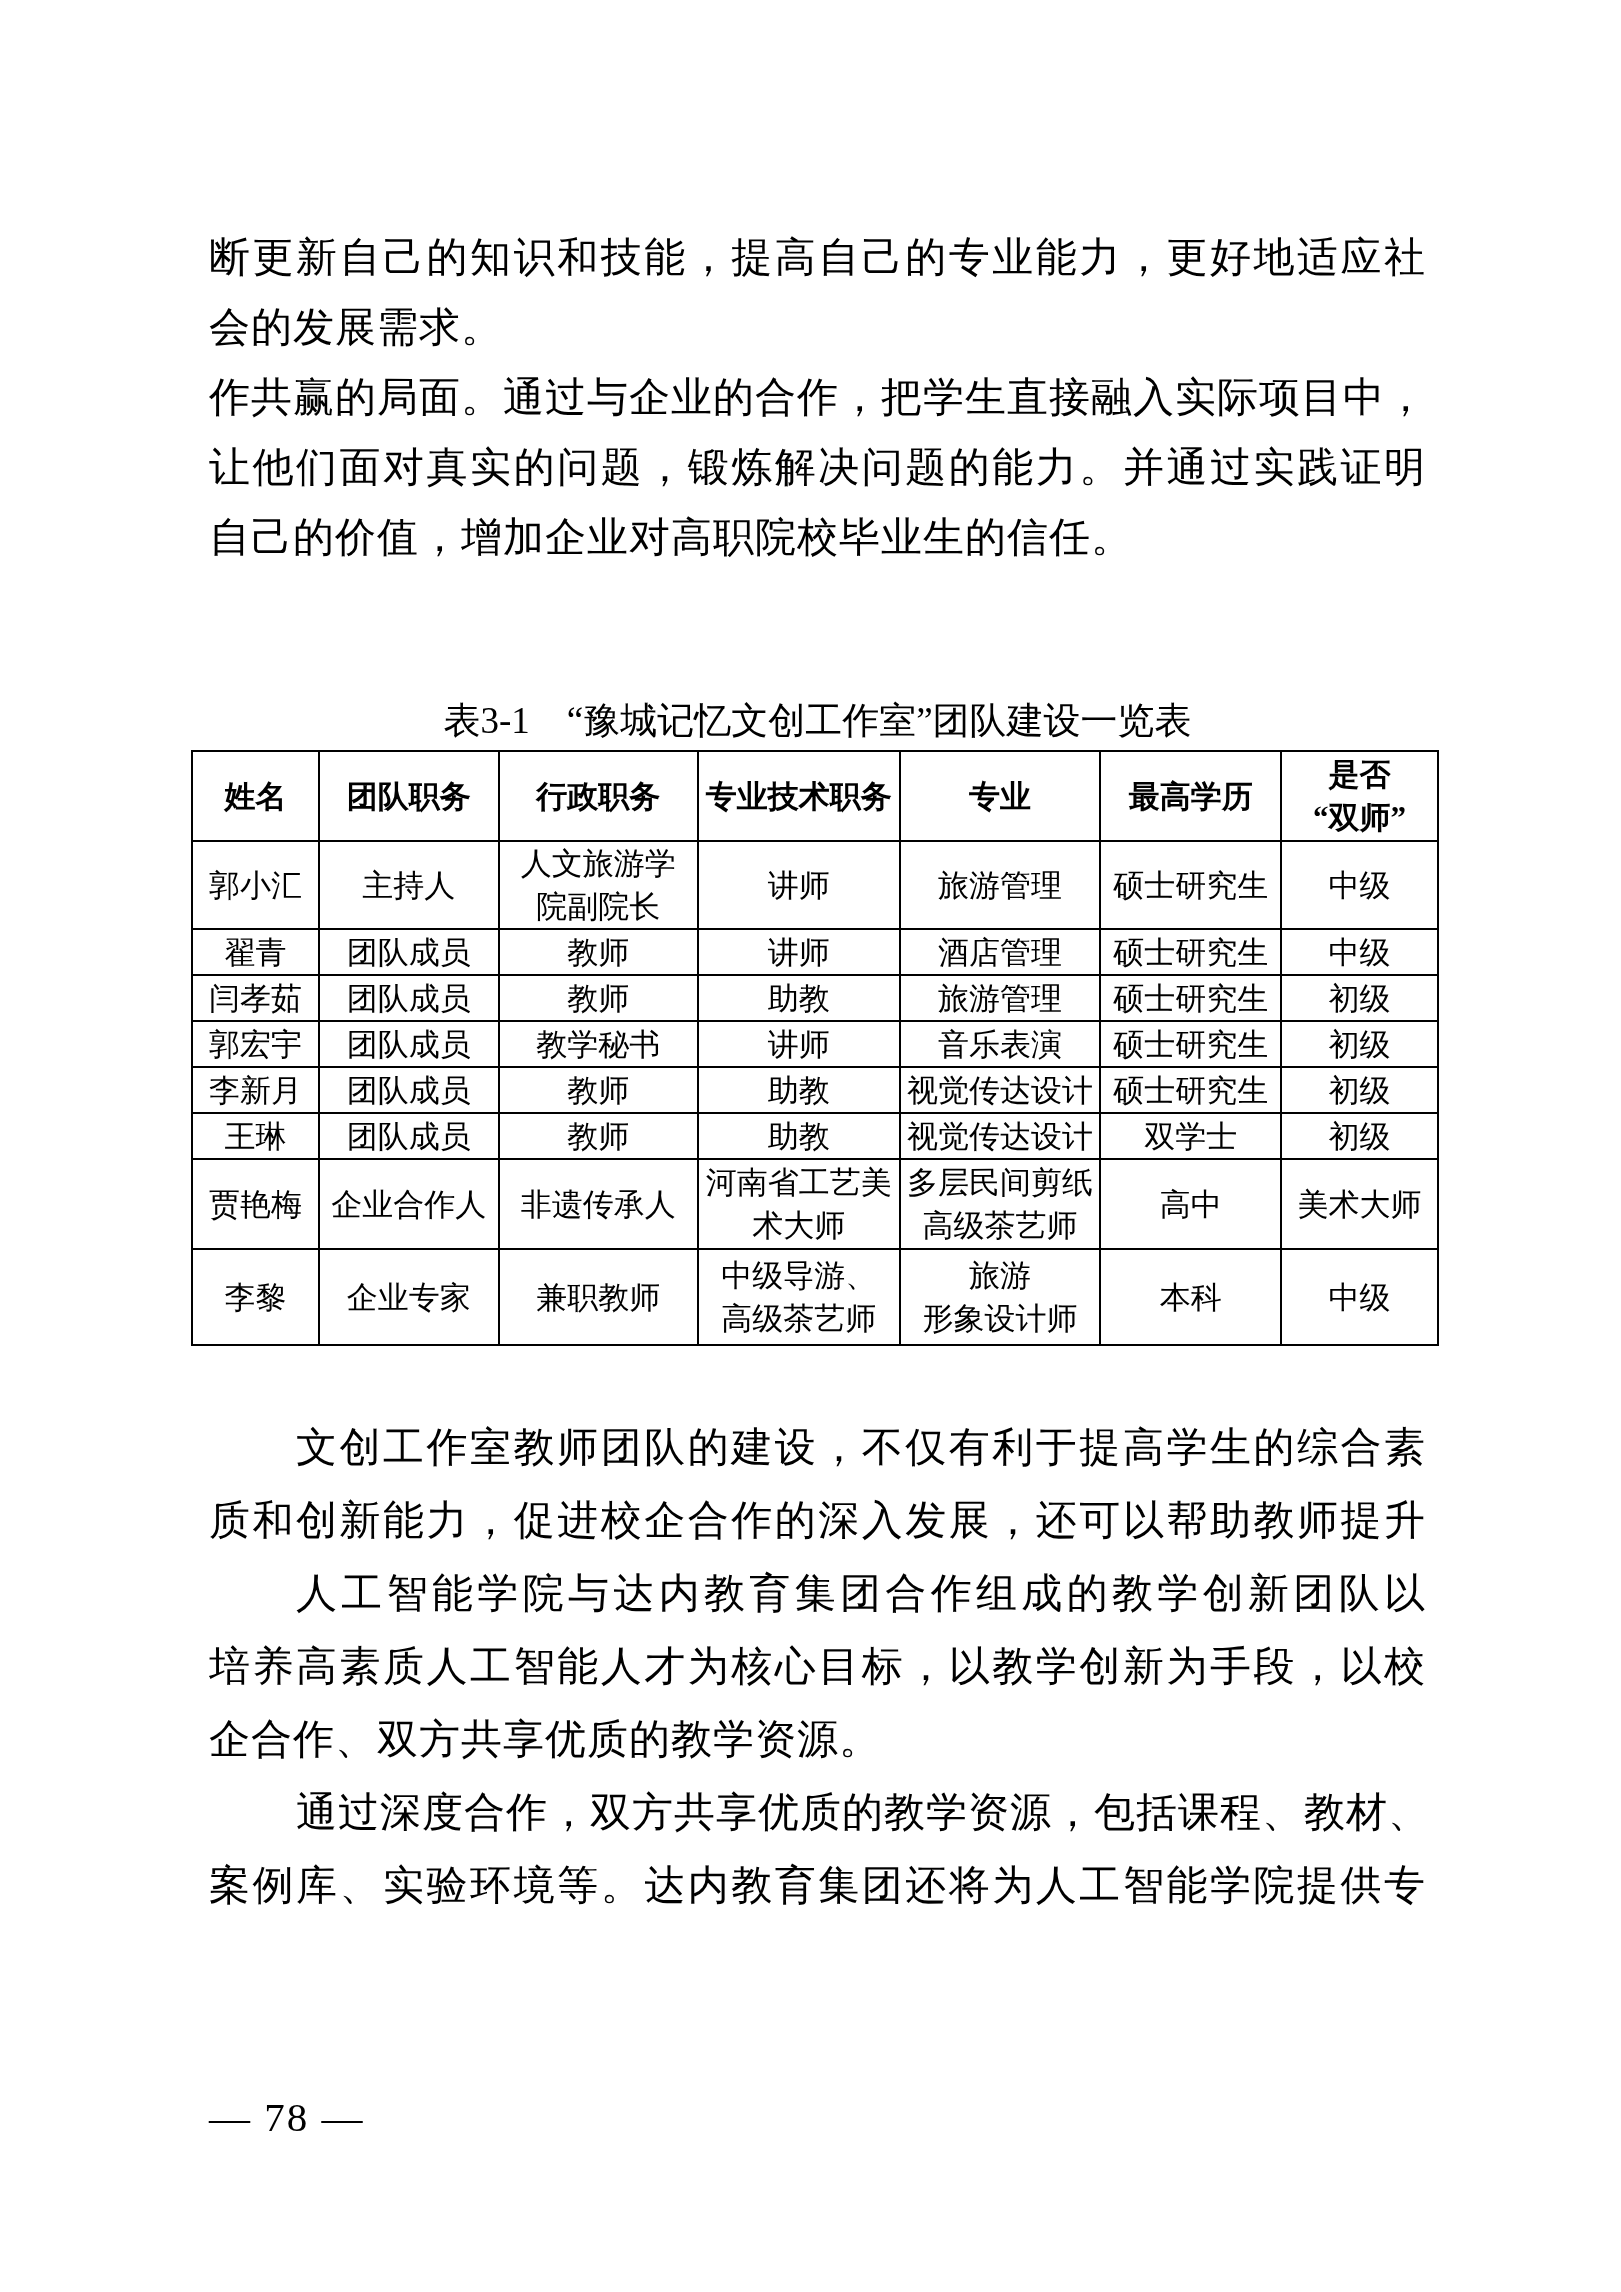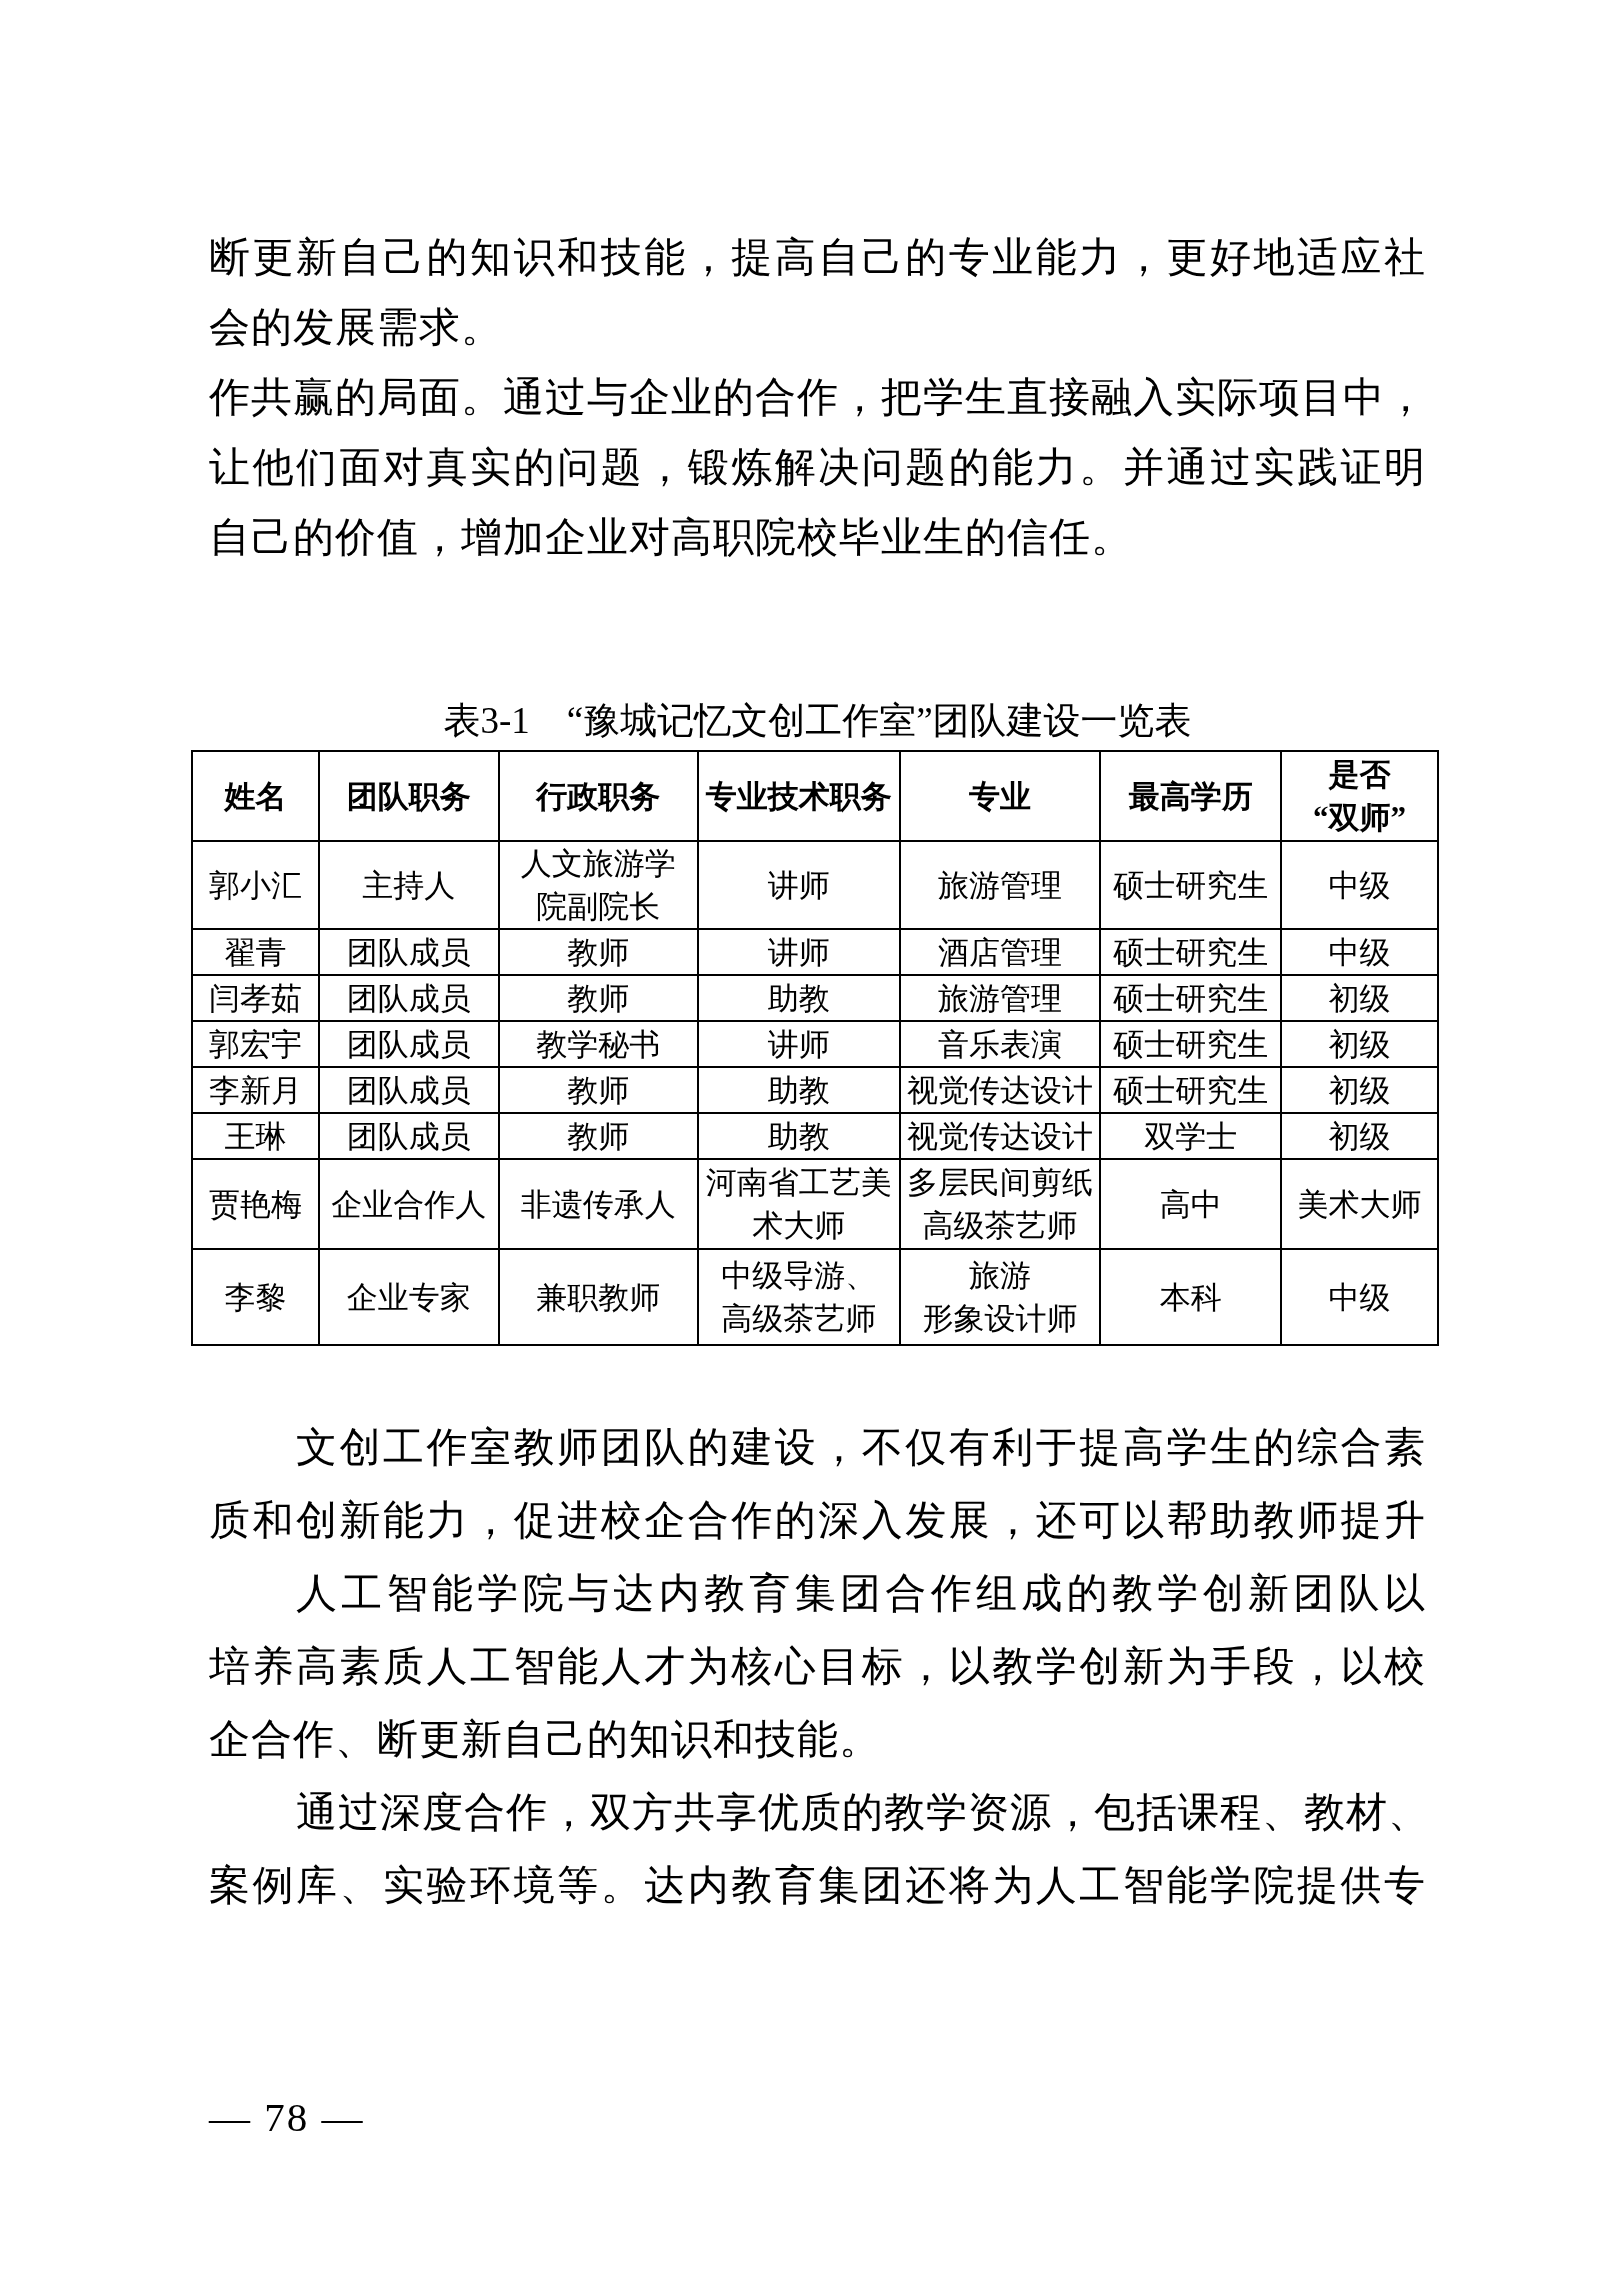--- a/index.html
+++ b/index.html
@@ -213,21 +213,21 @@
         <td>中级</td>
       </tr>
     </tbody>
   </table>
 
   <div class="text-block" id="block-bottom">
     <div class="line indent">文创工作室教师团队的建设，不仅有利于提高学生的综合素</div>
     <div class="line">质和创新能力，促进校企合作的深入发展，还可以帮助教师提升</div>
     <div class="line indent">人工智能学院与达内教育集团合作组成的教学创新团队以</div>
     <div class="line">培养高素质人工智能人才为核心目标，以教学创新为手段，以校</div>
-    <div class="line jend">企合作、断更新自己的知识和技能。</div>
+    <div class="line jend">企合作、双方共享优质的教学资源。</div>
     <div class="line indent">通过深度合作，双方共享优质的教学资源，包括课程、教材、</div>
     <div class="line">案例库、实验环境等。达内教育集团还将为人工智能学院提供专</div>
   </div>
 
   <div class="footer">— 78 —</div>
 
 </div>
 
 
 </body></html>

